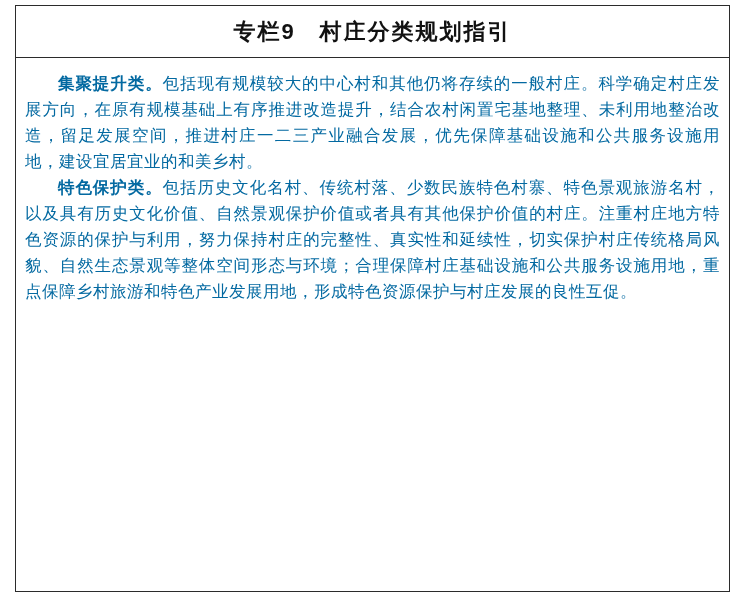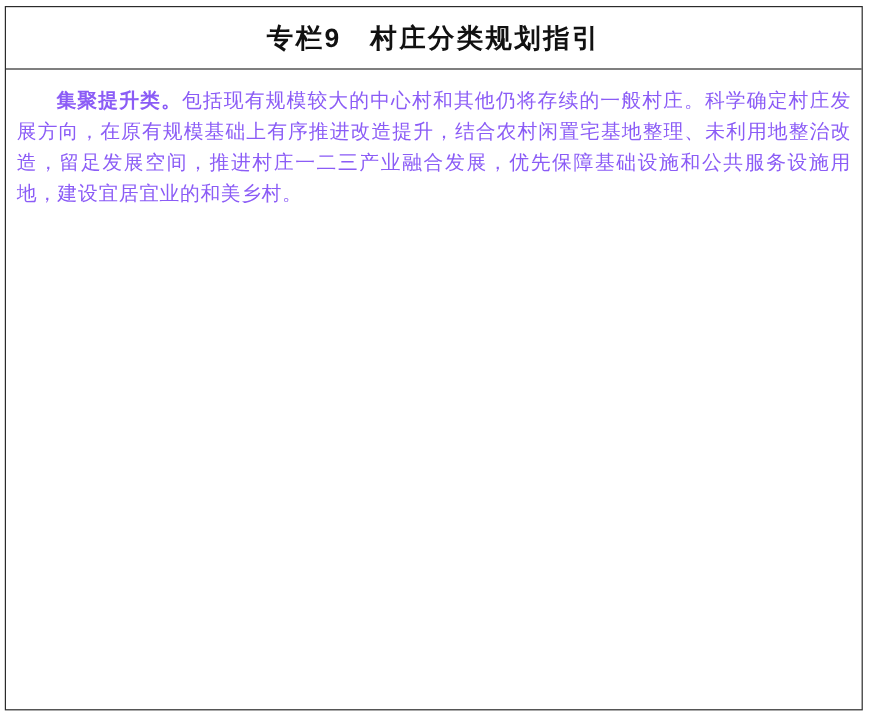--- a/index.html
+++ b/index.html
@@ -13,21 +13,21 @@
   .page {
     position: relative;
     width: 741px;
     height: 599px;
     background: #ffffff;
     font-family: "Liberation Serif", "DejaVu Serif", serif;
     color: #1c1c1c;
   }
   .panel {
     position: absolute;
-    left: 4px;
+    left: 15px;
     top: 5px;
     width: 715px;
     height: 587px;
     border: 1.6px solid #2b2b2b;
     box-sizing: border-box;
     background: #ffffff;
   }
   .panel-title {
     height: 52px;
     box-sizing: border-box;
@@ -42,37 +42,38 @@
     color: #111111;
   }
   .panel-body {
     box-sizing: border-box;
     padding: 13px 9px 0 9px;
     font-size: 16.5px;
     line-height: 26px;
     letter-spacing: 0.5px;
     text-align: justify;
     text-justify: inter-ideograph;
-    color: #8b5cf6;
+    color: #0369a1;
   }
   .panel-body p.para {
     margin: 0;
     text-indent: 2em;
   }
   .cat-label {
     font-weight: bold;
   }
 </style>
 </head>
 <body>
 
 <div class="page">
   <div class="panel">
     <div class="panel-title">专栏9　村庄分类规划指引</div>
     <div class="panel-body" id="paragraphs">
   <p class="para"><span class="cat-label">集聚提升类。</span><span class="cat-text">包括现有规模较大的中心村和其他仍将存续的一般村庄。科学确定村庄发展方向，在原有规模基础上有序推进改造提升，结合农村闲置宅基地整理、未利用地整治改造，留足发展空间，推进村庄一二三产业融合发展，优先保障基础设施和公共服务设施用地，建设宜居宜业的和美乡村。</span></p>
 
 
+  <p class="para"><span class="cat-label">特色保护类。</span><span class="cat-text">包括历史文化名村、传统村落、少数民族特色村寨、特色景观旅游名村，以及具有历史文化价值、自然景观保护价值或者具有其他保护价值的村庄。注重村庄地方特色资源的保护与利用，努力保持村庄的完整性、真实性和延续性，切实保护村庄传统格局风貌、自然生态景观等整体空间形态与环境；合理保障村庄基础设施和公共服务设施用地，重点保障乡村旅游和特色产业发展用地，形成特色资源保护与村庄发展的良性互促。</span></p>
 
 
 </div>
   </div>
 </div>
 
 </body></html>

